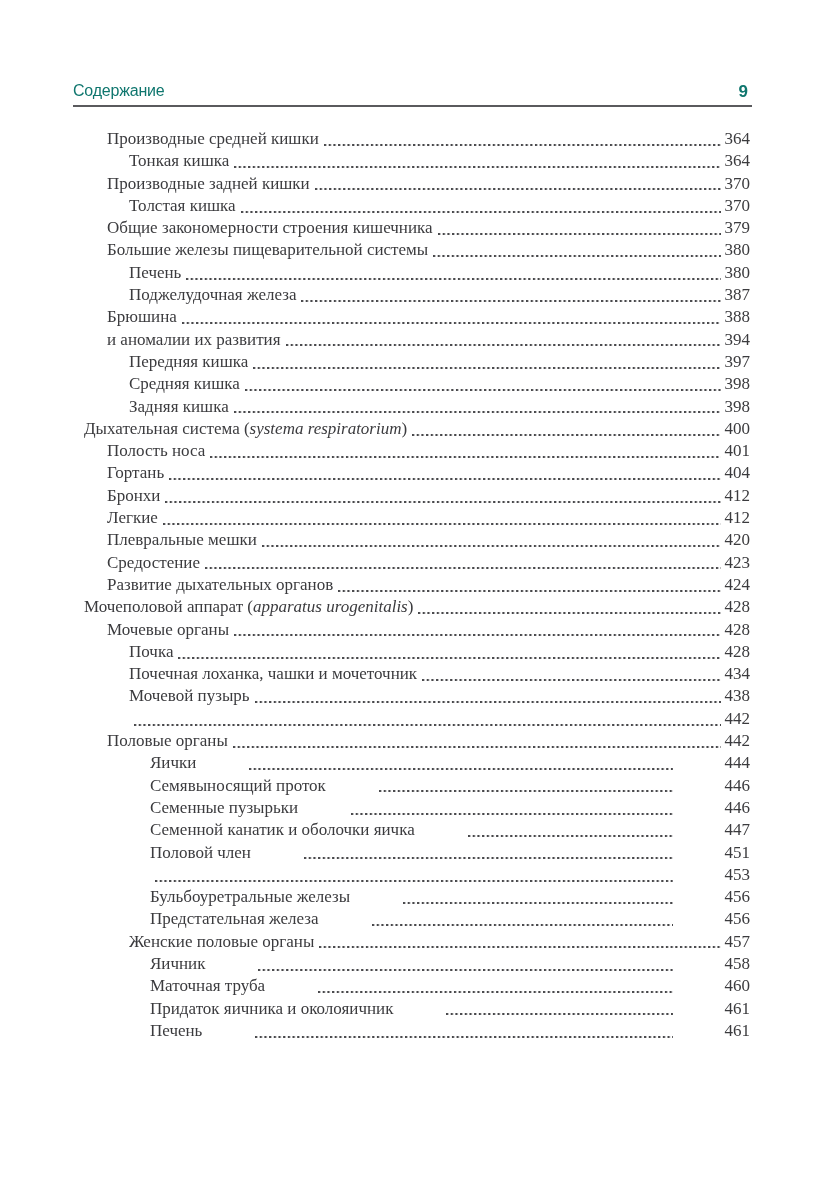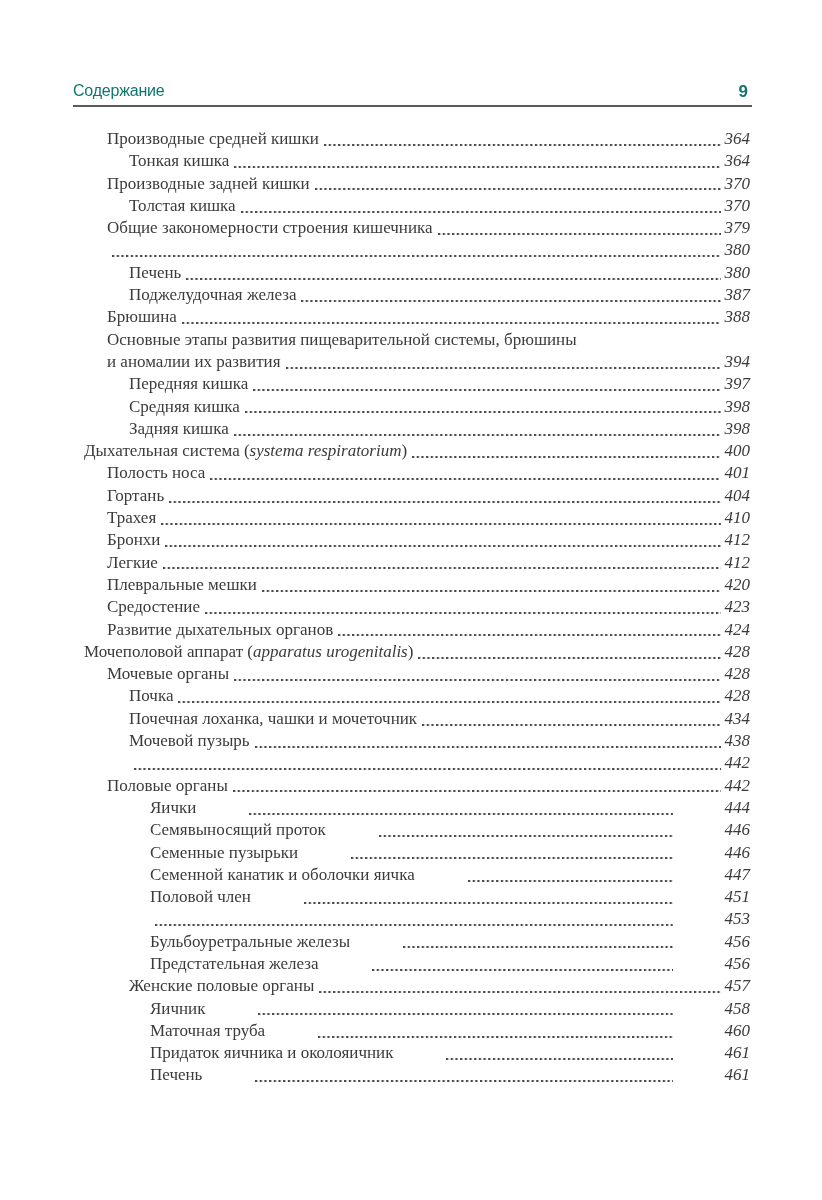--- a/index.html
+++ b/index.html
@@ -70,21 +70,20 @@
     align-self: flex-end;
     height: 4px;
     margin: 0 4px 3.5px 5px;
     background-image: radial-gradient(circle at 1.1px 2px, #47474a 1.1px, rgba(0,0,0,0) 1.5px);
     background-size: 4.7px 4px;
     background-repeat: repeat-x;
   }
   .toc-line .page {
     flex: 0 0 auto;
     font-weight: 400;
-    font-style: italic;
   }
 </style>
 </head>
 <body>
 
 <div class="sheet">
 
   <header class="running-head">
     <span class="rh-title">Содержание</span>
     <span class="rh-page">9</span>
@@ -112,40 +111,38 @@
         <span class="title">Толстая кишка</span>
         <span class="leader"></span>
         <span class="page">370</span>
       </div>
       <div class="toc-line lvl1">
         <span class="title">Общие закономерности строения кишечника</span>
         <span class="leader"></span>
         <span class="page">379</span>
       </div>
       <div class="toc-line lvl1">
+        <span class="title">Большие железы пищеварительной системы</span>
         <span class="leader"></span>
         <span class="page">380</span>
       </div>
       <div class="toc-line lvl2">
         <span class="title">Печень</span>
         <span class="leader"></span>
         <span class="page">380</span>
       </div>
       <div class="toc-line lvl2">
         <span class="title">Поджелудочная железа</span>
         <span class="leader"></span>
         <span class="page">387</span>
       </div>
       <div class="toc-line lvl1">
         <span class="title">Брюшина</span>
         <span class="leader"></span>
         <span class="page">388</span>
-      </div>
-      <div class="toc-line lvl1">
-        <span class="title">Основные этапы развития пищеварительной системы, брюшины</span>
       </div>
       <div class="toc-line lvl1">
         <span class="title">и аномалии их развития</span>
         <span class="leader"></span>
         <span class="page">394</span>
       </div>
       <div class="toc-line lvl2">
         <span class="title">Передняя кишка</span>
         <span class="leader"></span>
         <span class="page">397</span>
@@ -169,25 +166,20 @@
         <span class="title">Полость носа</span>
         <span class="leader"></span>
         <span class="page">401</span>
       </div>
       <div class="toc-line lvl1">
         <span class="title">Гортань</span>
         <span class="leader"></span>
         <span class="page">404</span>
       </div>
       <div class="toc-line lvl1">
-        <span class="title">Трахея</span>
-        <span class="leader"></span>
-        <span class="page">410</span>
-      </div>
-      <div class="toc-line lvl1">
         <span class="title">Бронхи</span>
         <span class="leader"></span>
         <span class="page">412</span>
       </div>
       <div class="toc-line lvl1">
         <span class="title">Легкие</span>
         <span class="leader"></span>
         <span class="page">412</span>
       </div>
       <div class="toc-line lvl1">

